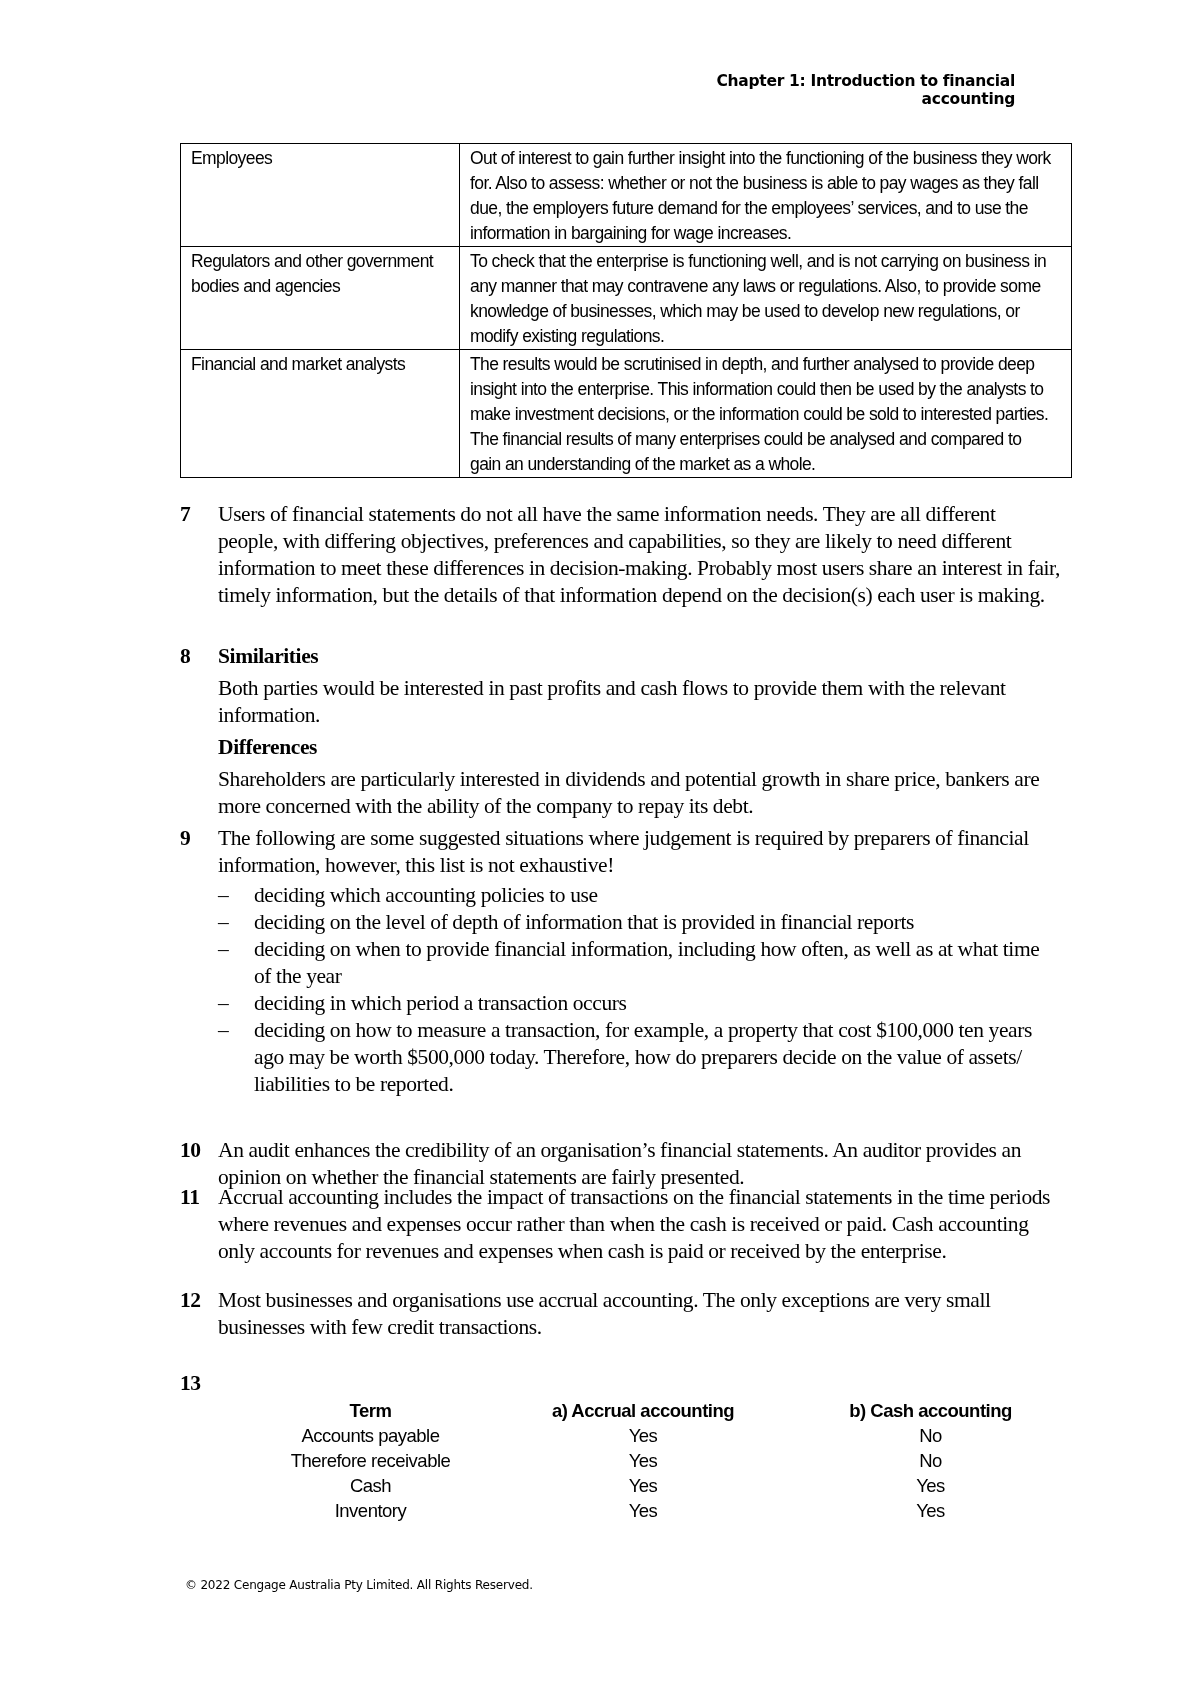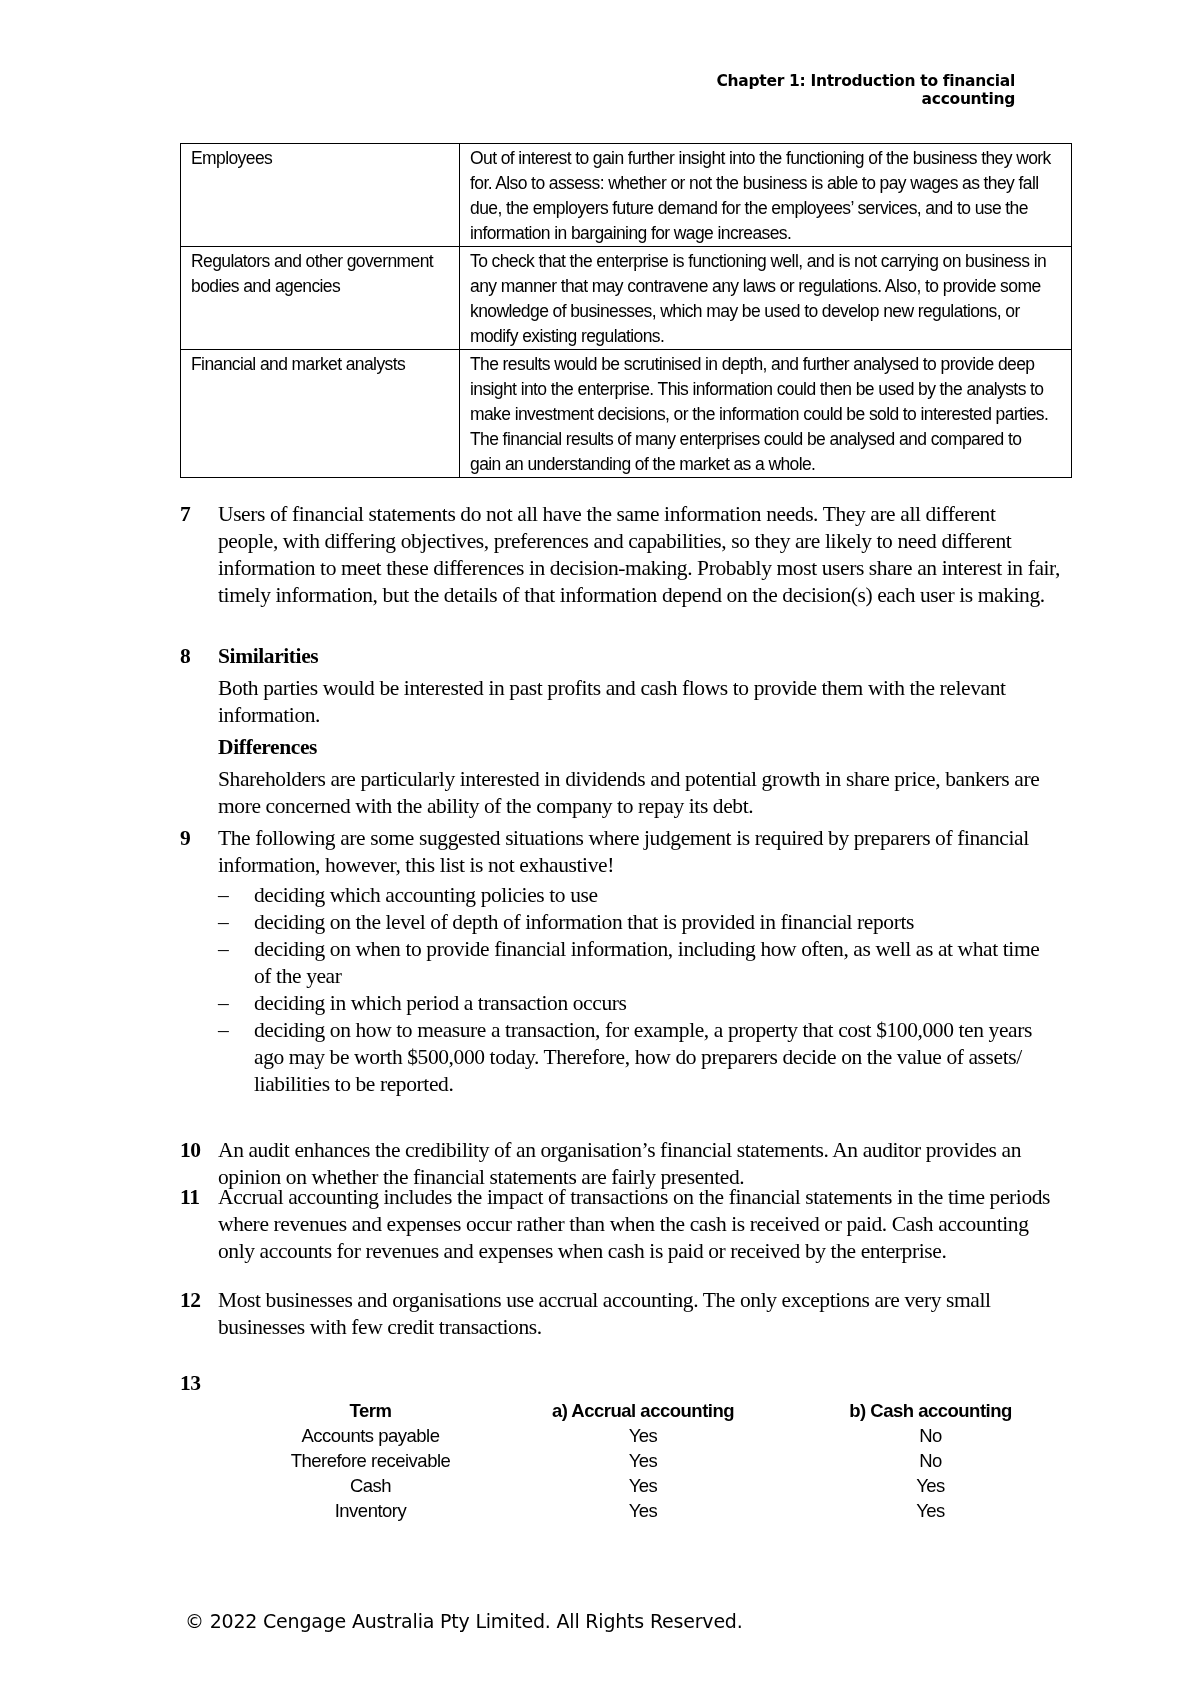--- a/index.html
+++ b/index.html
@@ -35,21 +35,21 @@
       font-family: "Liberation Sans", sans-serif; font-size: 18.5px; line-height: 25px;
       letter-spacing: -0.5px;
     }
     table.terms th, table.terms td { text-align: center; padding: 0; font-weight: normal; }
     table.terms th { font-weight: bold; }
     table.terms .c1 { width: 225px; }
     table.terms .c2 { width: 320px; text-align: center; }
     table.terms .c3 { width: 255px; margin-top: 43px; }
     .footer {
       position: absolute; left: 185px; top: 1578px;
-      font-family: "DejaVu Sans", sans-serif; font-size: 19px; letter-spacing: -0.2px; margin-top: 32px;
+      font-family: "DejaVu Sans", sans-serif; font-size: 12px; letter-spacing: -0.2px;
     }
   </style>
 </head>
 <body>
 
 <div class="header">Chapter 1: Introduction to financial accounting</div>
 
 <table class="users">
   <tbody>
       <tr>

